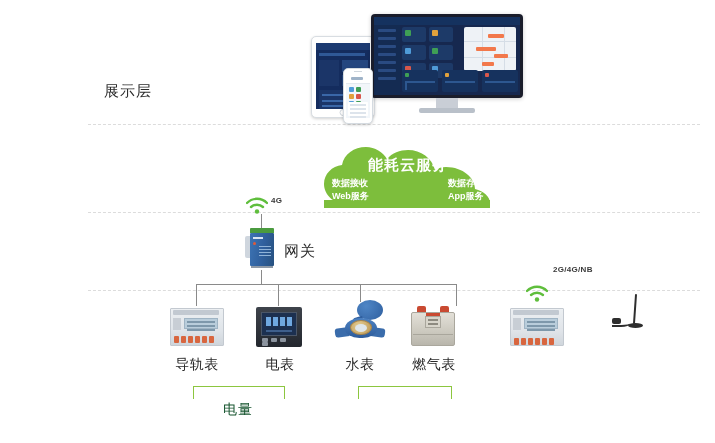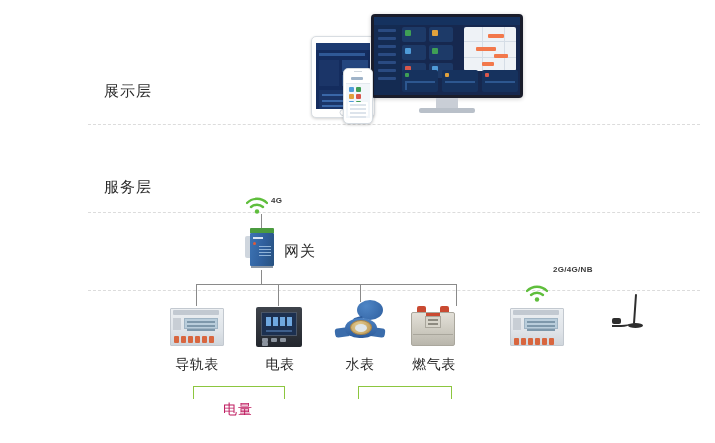--- a/index.html
+++ b/index.html
@@ -189,35 +189,34 @@
   .ant .base{position:absolute;left:16px;top:29px;width:15px;height:5px;background:#2e2e2e;border-radius:50%;}
   .ant .wire{position:absolute;left:0;top:26px;width:18px;height:5px;border-bottom:2px solid #2e2e2e;border-radius:0 0 50% 0;}
   .ant .plug{position:absolute;left:0;top:24px;width:9px;height:6px;background:#2e2e2e;border-radius:2px;}
 
   .arcm-wifi{position:absolute;left:526px;top:285px;width:22px;height:17px;}
   .arcm-net{position:absolute;left:553px;top:265px;font-size:8px;color:#3a3a3a;font-weight:700;letter-spacing:.3px;}
 
   
   .bracket{position:absolute;height:12px;border:1px solid #8cc63f;border-bottom:none;}
   .bracket-label{
-    position:absolute;font-size:14px;color:#be185d;font-weight:500;
+    position:absolute;font-size:14px;color:#14532d;font-weight:500;
     text-align:center;letter-spacing:1px;white-space:nowrap;
   }
 </style>
 </head>
 <body>
 
 <div id="stage">
 
   <div class="divider" style="top:124px"></div>
   <div class="divider" style="top:212px"></div>
   <div class="divider" style="top:290px"></div>
 
   <div class="layer-label" style="top:82px">展示层</div>
-  <div class="layer-label" style="top:178px">服务层</div>
 
   <div class="tablet">
     <div class="tablet-screen">
       <div style="position:absolute;left:0;top:0;right:0;height:7px;background:#1d3b72"></div>
       <div style="position:absolute;left:3px;top:10px;width:46px;height:3px;background:#2f5896"></div>
       <div style="position:absolute;left:3px;top:17px;width:20px;height:26px;background:#1b3568"></div>
       <div style="position:absolute;left:26px;top:17px;width:26px;height:12px;background:#24467f"></div>
       <div style="position:absolute;left:26px;top:32px;width:12px;height:11px;background:#24467f"></div>
       <div style="position:absolute;left:40px;top:32px;width:12px;height:11px;background:#24467f"></div>
       <div style="position:absolute;left:3px;top:47px;width:49px;height:20px;background:#1b3568"></div>
@@ -310,20 +309,40 @@
       </div>
       <div class="ph-list">
           <u></u>
           <u></u>
           <u></u>
           <u></u>
         </div>
     </div>
   </div>
 
+  <div class="cloud">
+    <svg width="180" height="62" viewBox="0 0 180 62">
+      <path d="M38,60 C16,60 6,49 6,38 C6,28 14,20 24,19 C26,8 36,1 48,1
+               C57,1 65,6 69,13 C74,7 82,4 90,4 C103,4 114,12 117,24
+               C120,22 124,21 128,21 C145,21 157,32 157,43
+               C166,45 172,51 172,57 L172,60 Z" fill="#7DBE3C"></path>
+      <rect x="6" y="54" width="166" height="8" fill="#7DBE3C"></rect>
+    </svg>
+    <div class="cloud-title">能耗云服务</div>
+    <div class="cloud-cols">
+      <div class="cloud-col">
+        <div>数据接收</div>
+        <div>Web服务</div>
+      </div>
+      <div class="cloud-col">
+        <div>数据存储</div>
+        <div>App服务</div>
+      </div>
+    </div>
+  </div>
 
   <svg class="gw-wifi" viewBox="0 0 22 17">
     <path d="M1,6 A14,14 0 0 1 21,6" stroke="#5FBE3C" stroke-width="2.4" fill="none" stroke-linecap="round"></path>
     <path d="M5,10 A9,9 0 0 1 17,10" stroke="#5FBE3C" stroke-width="2.4" fill="none" stroke-linecap="round"></path>
     <circle cx="11" cy="14.5" r="2.2" fill="#5FBE3C"></circle>
   </svg>
   <div class="gw-4g">4G</div>
 
   <div class="gateway">
     <div class="gw-conn"></div>

